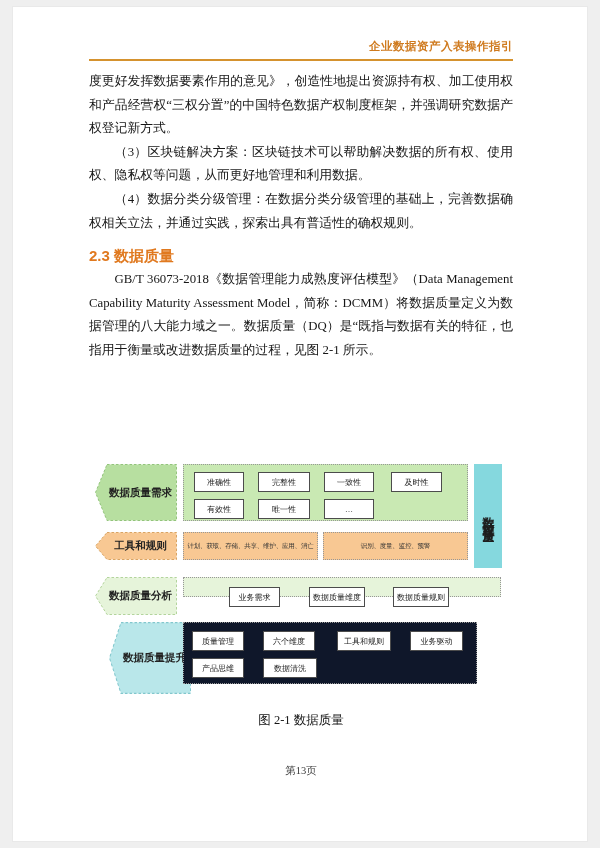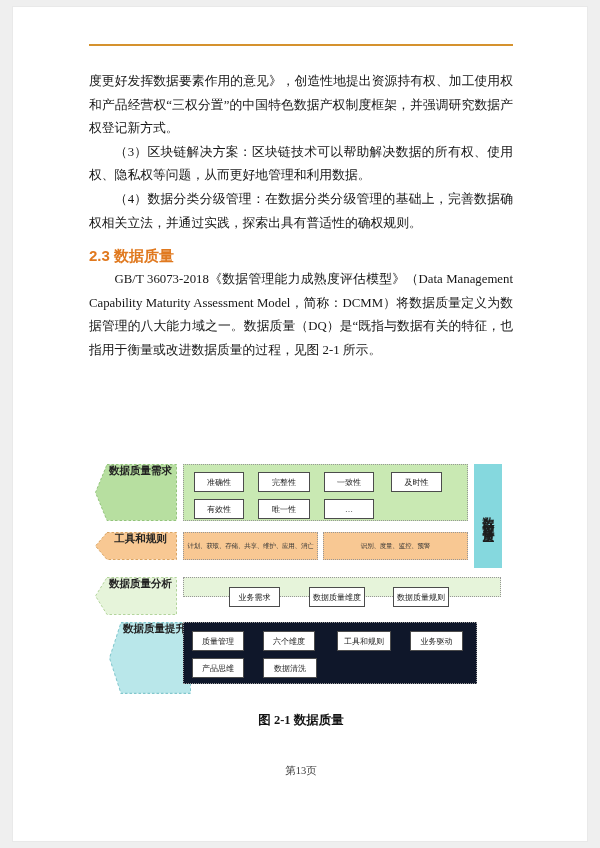--- a/index.html
+++ b/index.html
@@ -25,21 +25,21 @@
     font-size:12.8px;line-height:23.6px;text-align:justify;color:#161616;
   }
   .bodytext p{margin:0;text-indent:2em;}
   .bodytext p.noindent{text-indent:0;}
   .section-heading{
     margin:11px 0 3px;font-family:"Liberation Sans","DejaVu Sans",sans-serif;
     font-size:15px;font-weight:bold;color:#e0791f;line-height:19px;
   }
   
   .figure{position:absolute;left:76px;top:449px;width:424px;height:240px;}
-  .arrow{position:absolute;display:flex;justify-content:center;}
+  .arrow{position:absolute;display:flex;align-items:center;justify-content:center;}
   .arrow svg{position:absolute;left:0;top:0;width:100%;height:100%;}
   .arrow .alabel{
     position:relative;font-family:"Liberation Sans","DejaVu Sans",sans-serif;
     font-weight:bold;font-size:10.5px;color:#222;padding-left:9px;white-space:nowrap;
   }
   .a1{left:6px;top:8px;width:82px;height:57px;}
   .a2{left:6px;top:76px;width:82px;height:28px;}
   .a3{left:6px;top:121px;width:82px;height:38px;}
   .a4{left:20px;top:166px;width:82px;height:72px;}
   .cont{position:absolute;border:1px dotted #979797;box-sizing:border-box;}
@@ -63,33 +63,34 @@
   .vbar{
     position:absolute;left:385px;top:8px;width:28px;height:104px;background:#85d8de;
     display:flex;align-items:center;justify-content:center;
     writing-mode:vertical-rl;text-orientation:upright;
     font-family:"Liberation Sans","DejaVu Sans",sans-serif;
     font-size:12px;font-weight:600;letter-spacing:3px;color:#1d1d1d;
   }
   
   .figure-caption{
     position:absolute;left:76px;width:424px;top:705px;text-align:center;
-    font-size:12.5px;color:#141414;font-weight:bold;
+    font-size:12.5px;color:#141414;
   }
   .page-footer{
     position:absolute;left:76px;width:424px;top:757px;text-align:center;
     font-size:10.5px;color:#3c3c3c;
   }
 </style>
 </head>
 <body>
 
 <div class="page">
 
   <div class="header">
+    <div class="header-title">企业数据资产入表操作指引</div>
     <div class="header-rule"></div>
   </div>
 
   <div class="bodytext">
     <p class="noindent">度更好发挥数据要素作用的意见》，创造性地提出资源持有权、加工使用权和产品经营权“三权分置”的中国特色数据产权制度框架，并强调研究数据产权登记新方式。</p>
     <p>（3）区块链解决方案：区块链技术可以帮助解决数据的所有权、使用权、隐私权等问题，从而更好地管理和利用数据。</p>
     <p>（4）数据分类分级管理：在数据分类分级管理的基础上，完善数据确权相关立法，并通过实践，探索出具有普适性的确权规则。</p>
     <h2 class="section-heading">2.3 数据质量</h2>
     <p>GB/T 36073-2018《数据管理能力成熟度评估模型》（Data Management Capability Maturity Assessment Model，简称：DCMM）将数据质量定义为数据管理的八大能力域之一。数据质量（DQ）是“既指与数据有关的特征，也指用于衡量或改进数据质量的过程，见图 2-1 所示。</p>
   </div>

